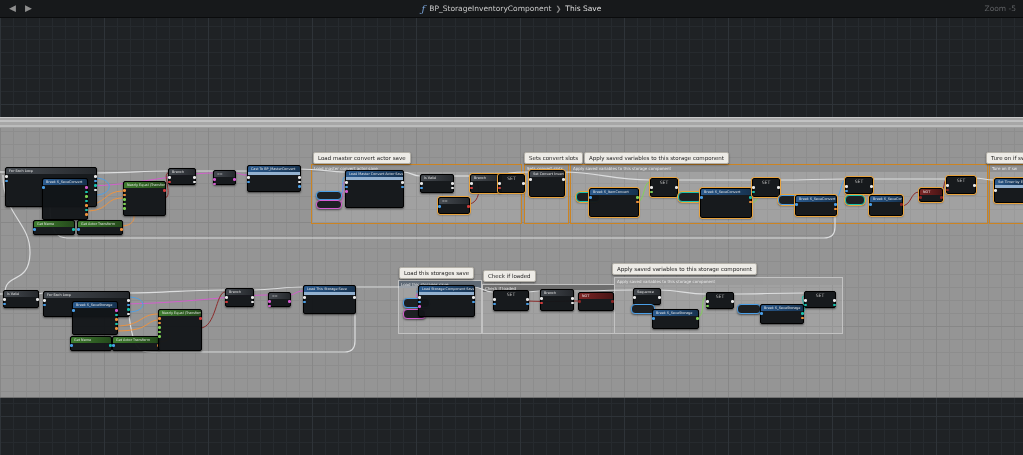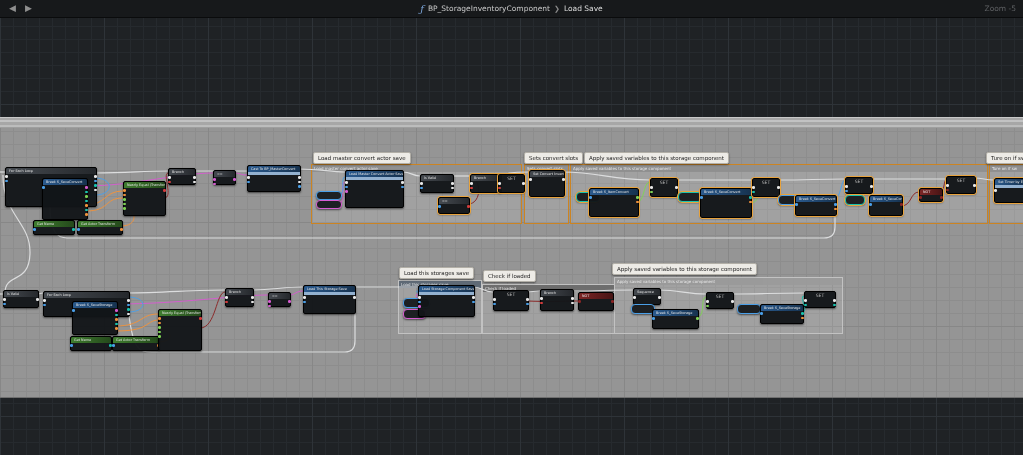--- a/index.html
+++ b/index.html
@@ -62,21 +62,21 @@
 
 <div id="stage">
   <div id="graph"></div>
   <div id="toolbar">
     <span class="navarrow">◀</span>
     <span class="navarrow">▶</span>
     <div id="crumbwrap">
       <span id="fnicon">ƒ</span>
       <span class="crumb">BP_StorageInventoryComponent</span>
       <span class="crumbsep">❯</span>
-      <span class="crumbpage">Load Save</span>
+      <span class="crumbpage">This Save</span>
     </div>
   </div>
   <span id="zoomlabel">Zoom -5</span>
 <div class="bigc" style="left: 0px; top: 117px; width: 1024px; height: 279px;">
       <div class="strip"></div>
     </div>
     <div class="comment orange" style="left: 311px; top: 164px; width: 209px; height: 58px;">
       <div class="chdr" style="background: rgb(143, 143, 143);">
         <span>Load master convert actor save</span>
       </div>

